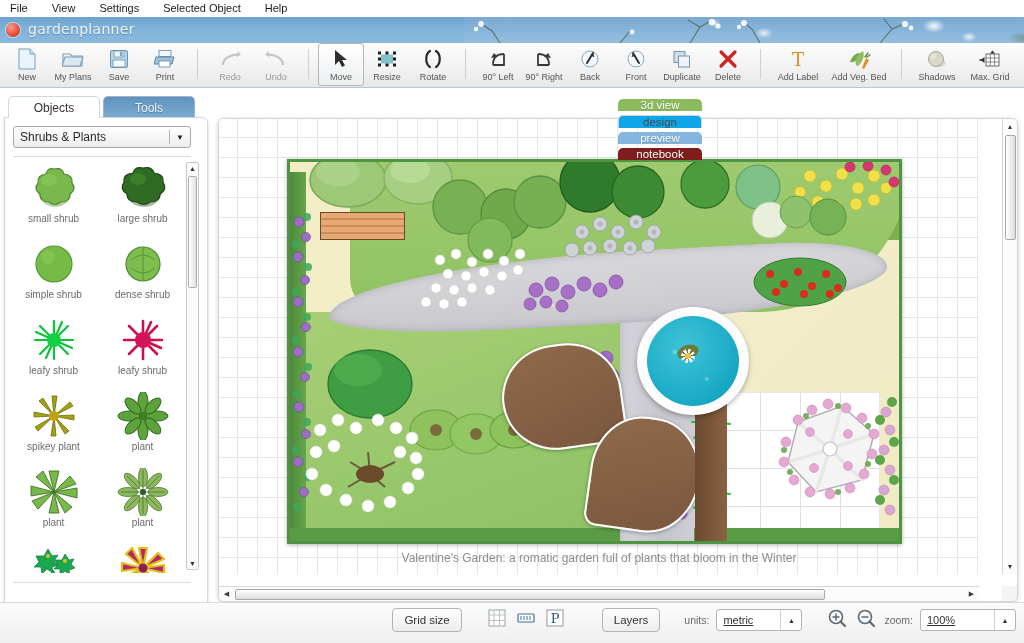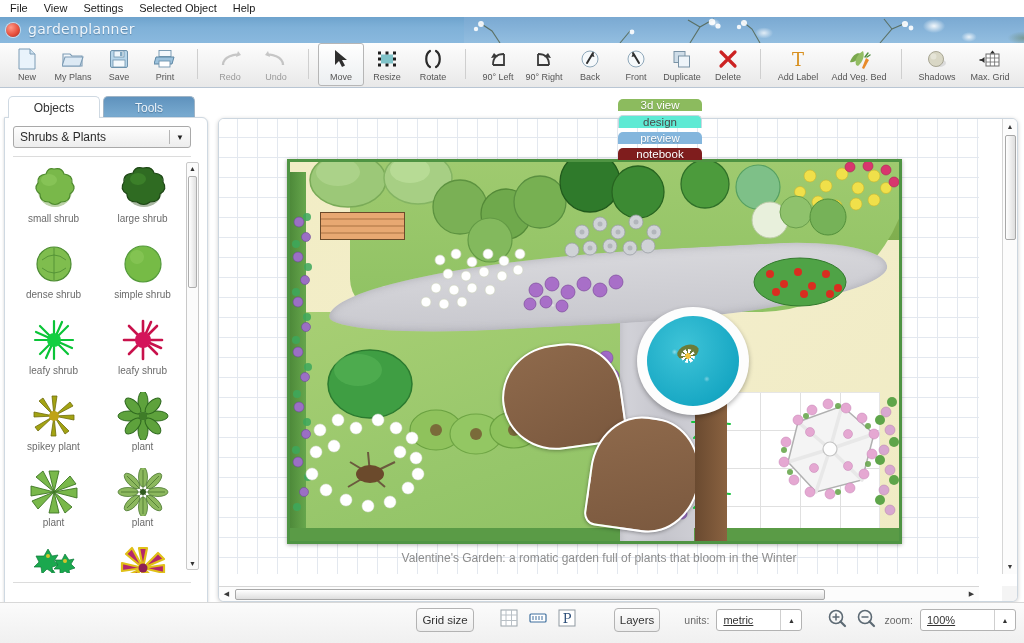--- a/index.html
+++ b/index.html
@@ -16,20 +16,21 @@
     overflow: hidden;
   }
 
   
   .menubar {
     position: absolute; left: 0; top: 0;
     width: 1024px; height: 17px;
     background: #ffffff;
     display: flex; align-items: center;
     padding-left: 2px;
+    gap: 8px;
   }
   .menu-item {
     font-size: 11px; color: #1a1a1a;
     padding: 1px 8px 2px 8px;
     line-height: 13px;
     cursor: default;
     white-space: nowrap;
   }
 
   
@@ -233,21 +234,21 @@
   .ctab {
     width: 84px; height: 20px;
     border-radius: 5px 5px 0 0;
     font-size: 11.5px;
     display: flex; align-items: center; justify-content: center;
     cursor: default;
     color: #ffffff;
     text-shadow: 0 1px 1px rgba(0,0,0,.25);
   }
   .ctab.active {
-    background: #5eead4; color: #4a4a4a; text-shadow: none;
+    background: #0ea5e9; color: #4a4a4a; text-shadow: none;
     border: 1px solid #ccd6df; border-bottom: none;
   }
   .grid-bg {
     position: absolute; left: 0; top: 0;
     width: 760px; height: 455px;
     background-color: #ffffff;
     background-image:
       linear-gradient(to right, #e3e8ef 1px, transparent 1px),
       linear-gradient(to bottom, #e3e8ef 1px, transparent 1px);
     background-size: 20px 20px;
@@ -432,21 +433,21 @@
     width: 1024px; height: 41px;
     background: linear-gradient(to bottom,#fbfbfb,#f0f0f0);
     border-top: 1px solid #d8d8d8;
     display: flex; align-items: center;
   }
   .sb-right {
     position: absolute; right: 8px; top: 5px;
     display: flex; align-items: center; gap: 7px;
   }
   .sb-btn {
-    height: 24px; padding: 0 5px;
+    height: 24px; padding: 0 11px;
     background: linear-gradient(to bottom,#fdfdfd,#ededed);
     border: 1px solid #b3b3b3; border-radius: 4px;
     font-size: 11.5px; color: #333;
     display: flex; align-items: center; cursor: default;
   }
   .sb-icobtn {
     width: 22px; height: 22px;
     display: flex; align-items: center; justify-content: center;
     cursor: default; border: 1px solid transparent; border-radius: 3px;
   }
@@ -769,34 +770,34 @@
               </svg>
             </span>
             <span class="obj-label">large shrub</span>
           </div>
         </div>
 
         <div class="objrow">
           <div class="objcell">
             <span class="obj-art">
               <svg width="52" height="48" viewBox="0 0 52 48">
+                <circle cx="26" cy="24" r="18" fill="#76bb46" stroke="#53993a" stroke-width="1.2"></circle>
+                <circle cx="20" cy="17" r="7" fill="#8ecb5c" opacity=".55"></circle>
+              </svg>
+            </span>
+            <span class="obj-label">simple shrub</span>
+          </div>
+          <div class="objcell">
+            <span class="obj-art">
+              <svg width="52" height="48" viewBox="0 0 52 48">
                 <circle cx="26" cy="24" r="17" fill="#7fbd4e" stroke="#4c8b32" stroke-width="1.2"></circle>
                 <path d="M14 20 q12 -10 24 0 M14 28 q12 10 24 0 M26 8 v32" stroke="#4c8b32" stroke-width="1" fill="none" opacity=".8"></path>
               </svg>
             </span>
             <span class="obj-label">dense shrub</span>
-          </div>
-          <div class="objcell">
-            <span class="obj-art">
-              <svg width="52" height="48" viewBox="0 0 52 48">
-                <circle cx="26" cy="24" r="18" fill="#76bb46" stroke="#53993a" stroke-width="1.2"></circle>
-                <circle cx="20" cy="17" r="7" fill="#8ecb5c" opacity=".55"></circle>
-              </svg>
-            </span>
-            <span class="obj-label">simple shrub</span>
           </div>
         </div>
 
         <div class="objrow">
           <div class="objcell">
             <span class="obj-art">
               <svg width="52" height="48" viewBox="0 0 52 48">
                 <g stroke="#0ac437" stroke-width="2.2" stroke-linecap="round">
                   <path d="M26 24 L26 5"></path>
                     <path d="M26 24 L40 10"></path>

